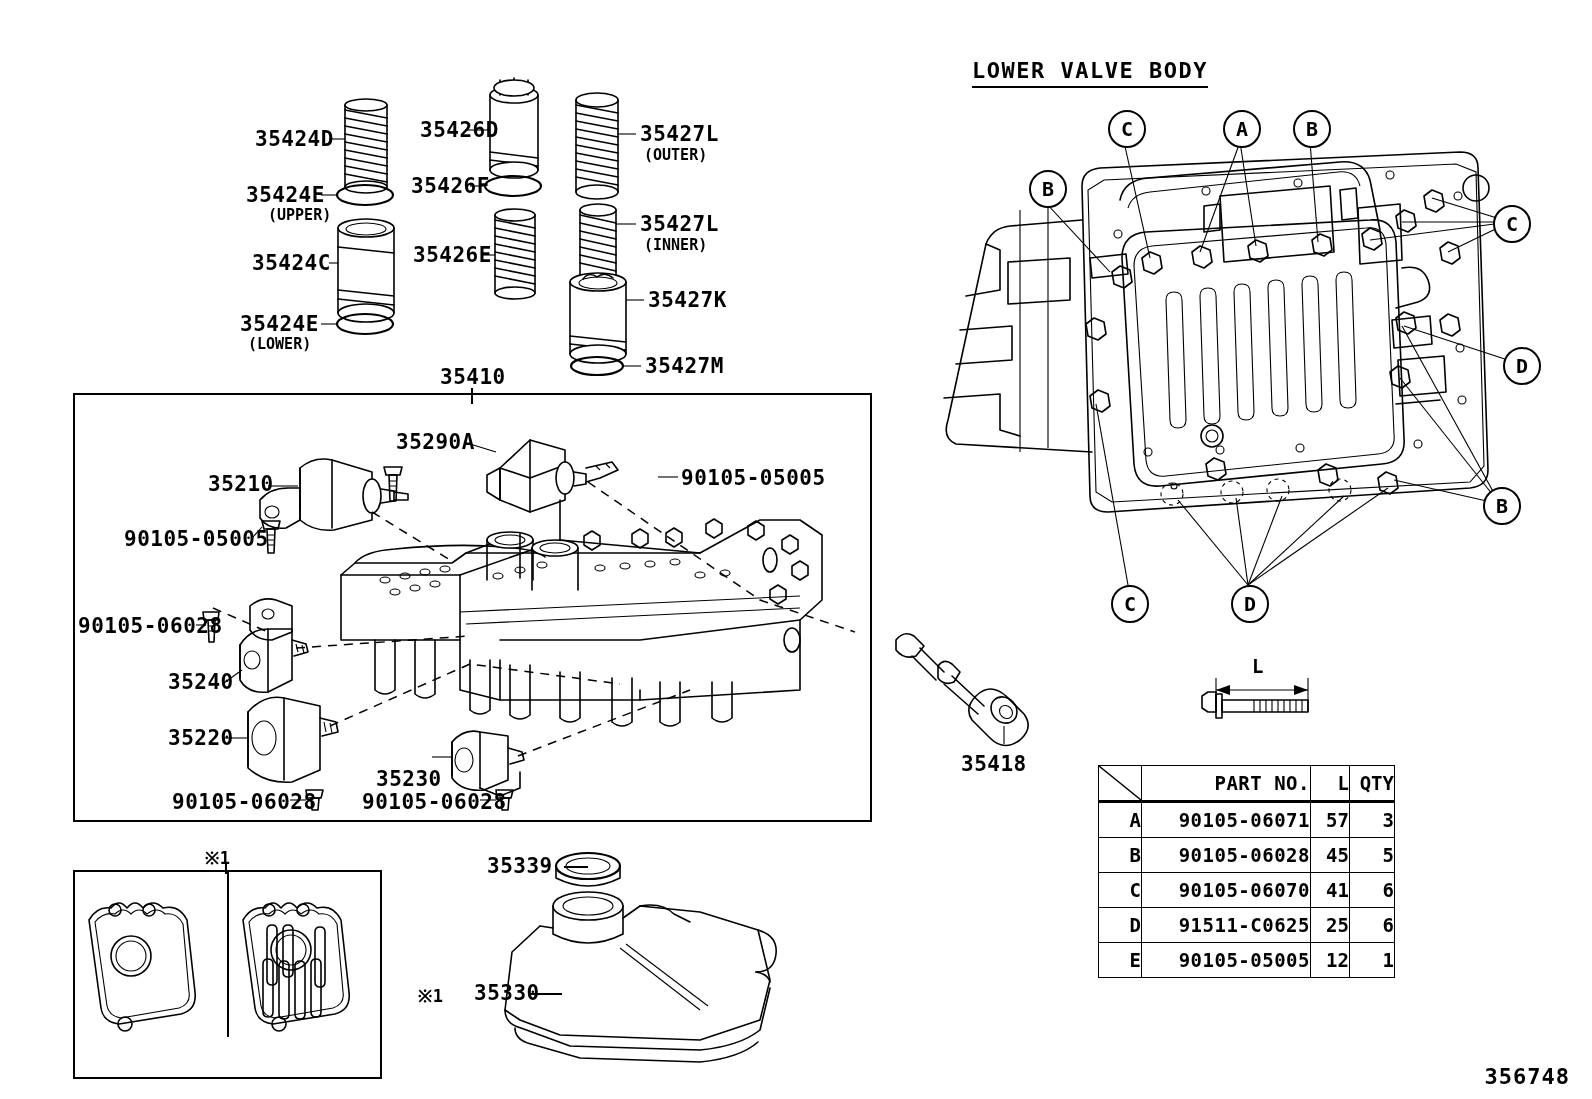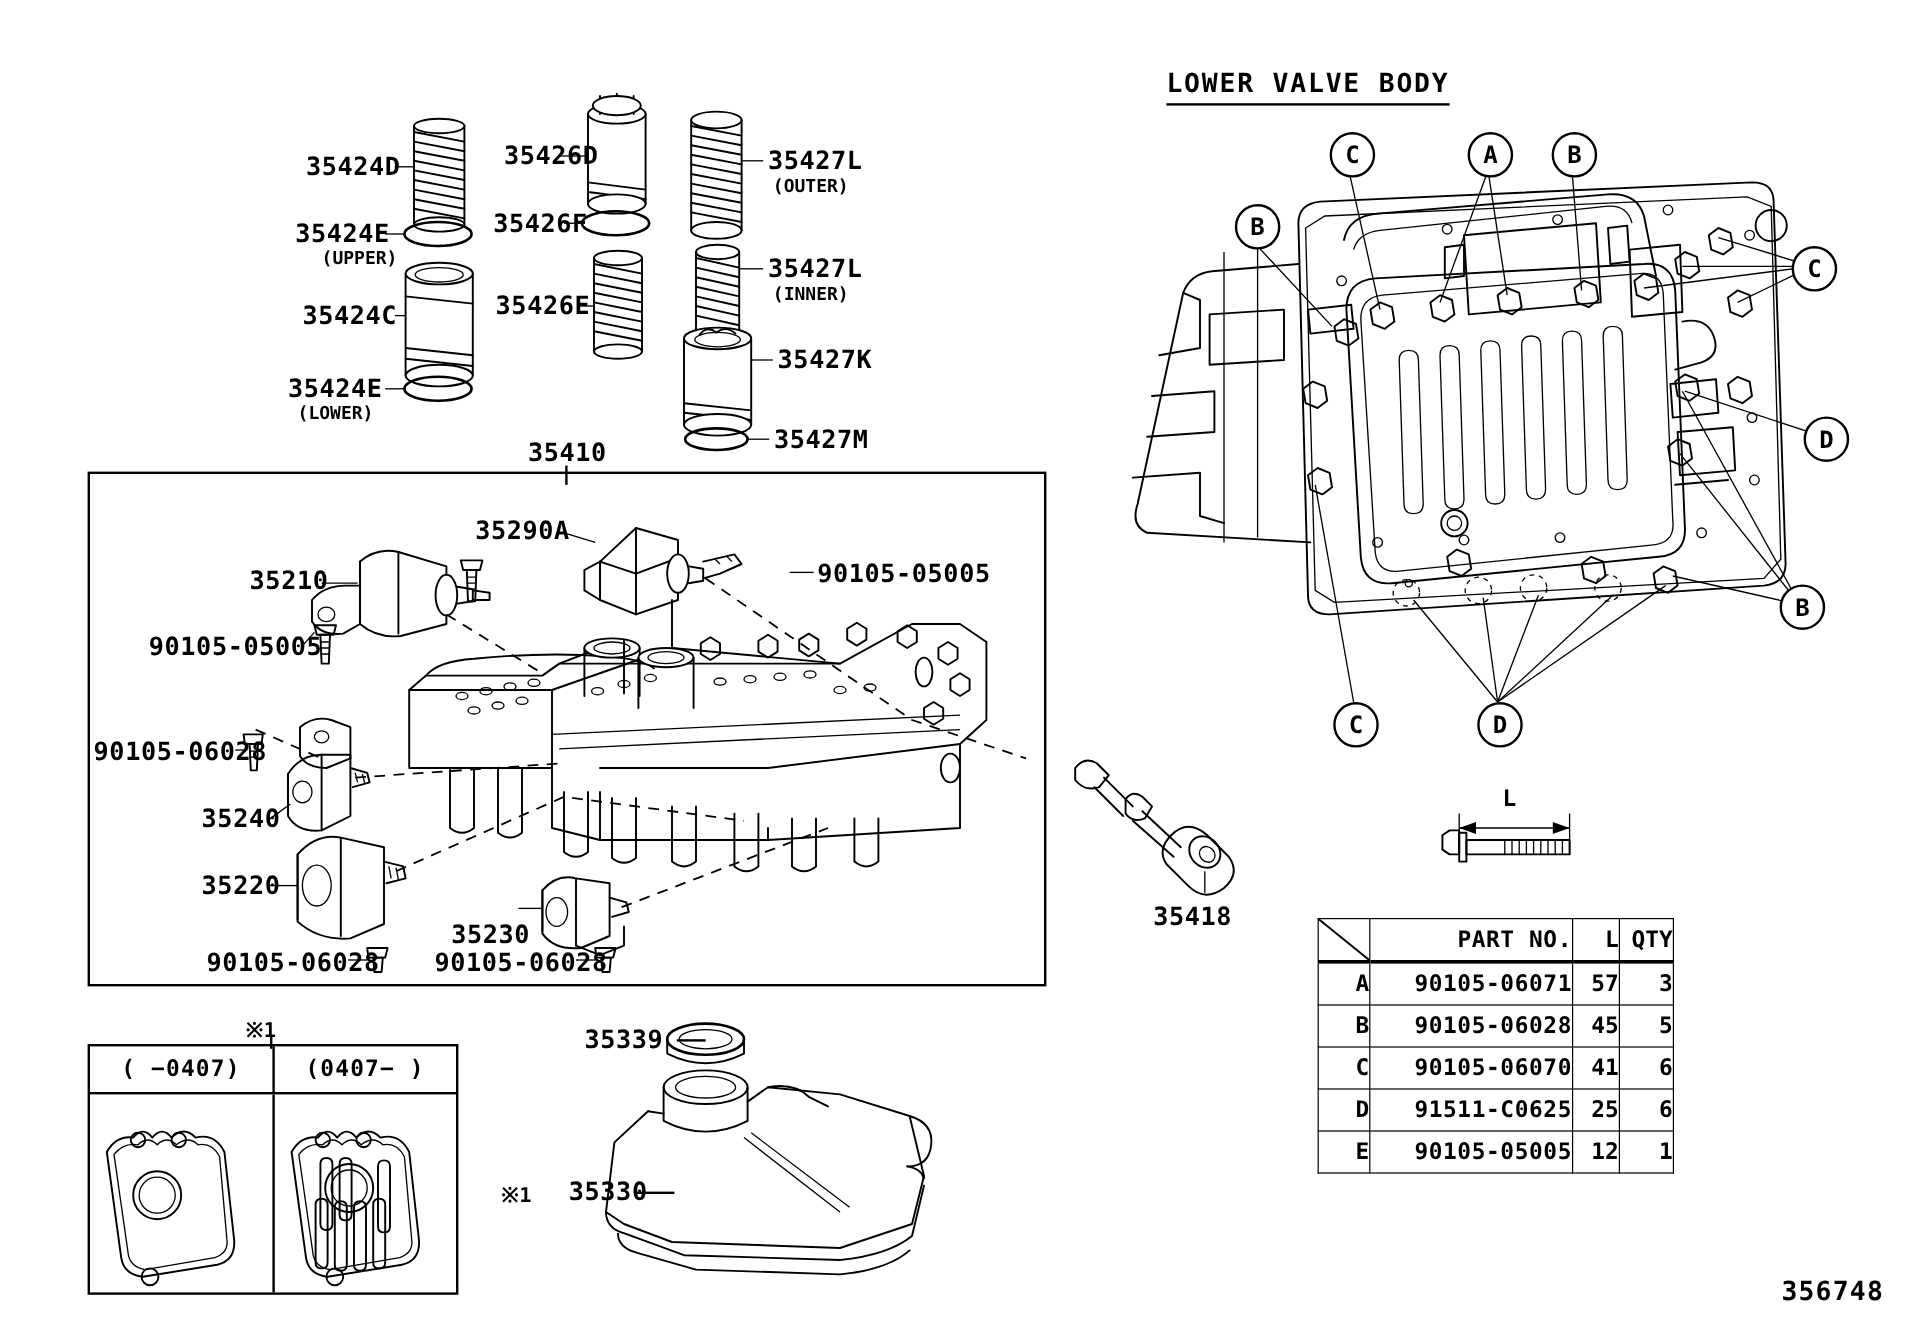--- a/index.html
+++ b/index.html
@@ -566,24 +566,20 @@
   <div class="lbl pn" style="left:487px;top:854px;">35339</div>
   <div class="ln" style="left:564px;top:866px;width:24px;"></div>
   <div class="lbl ast" style="left:418px;top:984px;">※1</div>
   <div class="lbl pn" style="left:450px;top:981px;margin-left:24px;">35330</div>
   <div class="ln" style="left:530px;top:993px;width:32px;"></div>
 
   <div class="lbl ast" style="left:205px;top:846px;">※1</div>
   <div class="vln" style="left:225px;top:864px;height:10px;"></div>
 
   <div class="inset">
-    <div class="inset-hdr">
-      <div>(   −0407)</div>
-      <div>(0407−   )</div>
-    </div>
     <div class="inset-body">
       <div>
         <svg width="151" height="165">
           <path class="s" d="M14 48 q8 -14 22 -12 q8 -10 16 0 q8 -10 16 0 q10 -10 20 0 q16 -4 24 12
                              L120 120 q2 18 -14 22 L44 152 q-16 -2 -18 -16 Z"></path>
           <path class="thin" d="M20 50 q8 -10 20 -8 q8 -8 16 0 q8 -8 16 0 q10 -8 18 0 q12 -2 18 10
                              L114 120 q2 12 -10 16 L46 146 q-12 -2 -14 -12 Z"></path>
           <circle class="s" cx="56" cy="84" r="20"></circle>
           <circle class="thin" cx="56" cy="84" r="15"></circle>
           <circle class="s" cx="50" cy="152" r="7"></circle>

